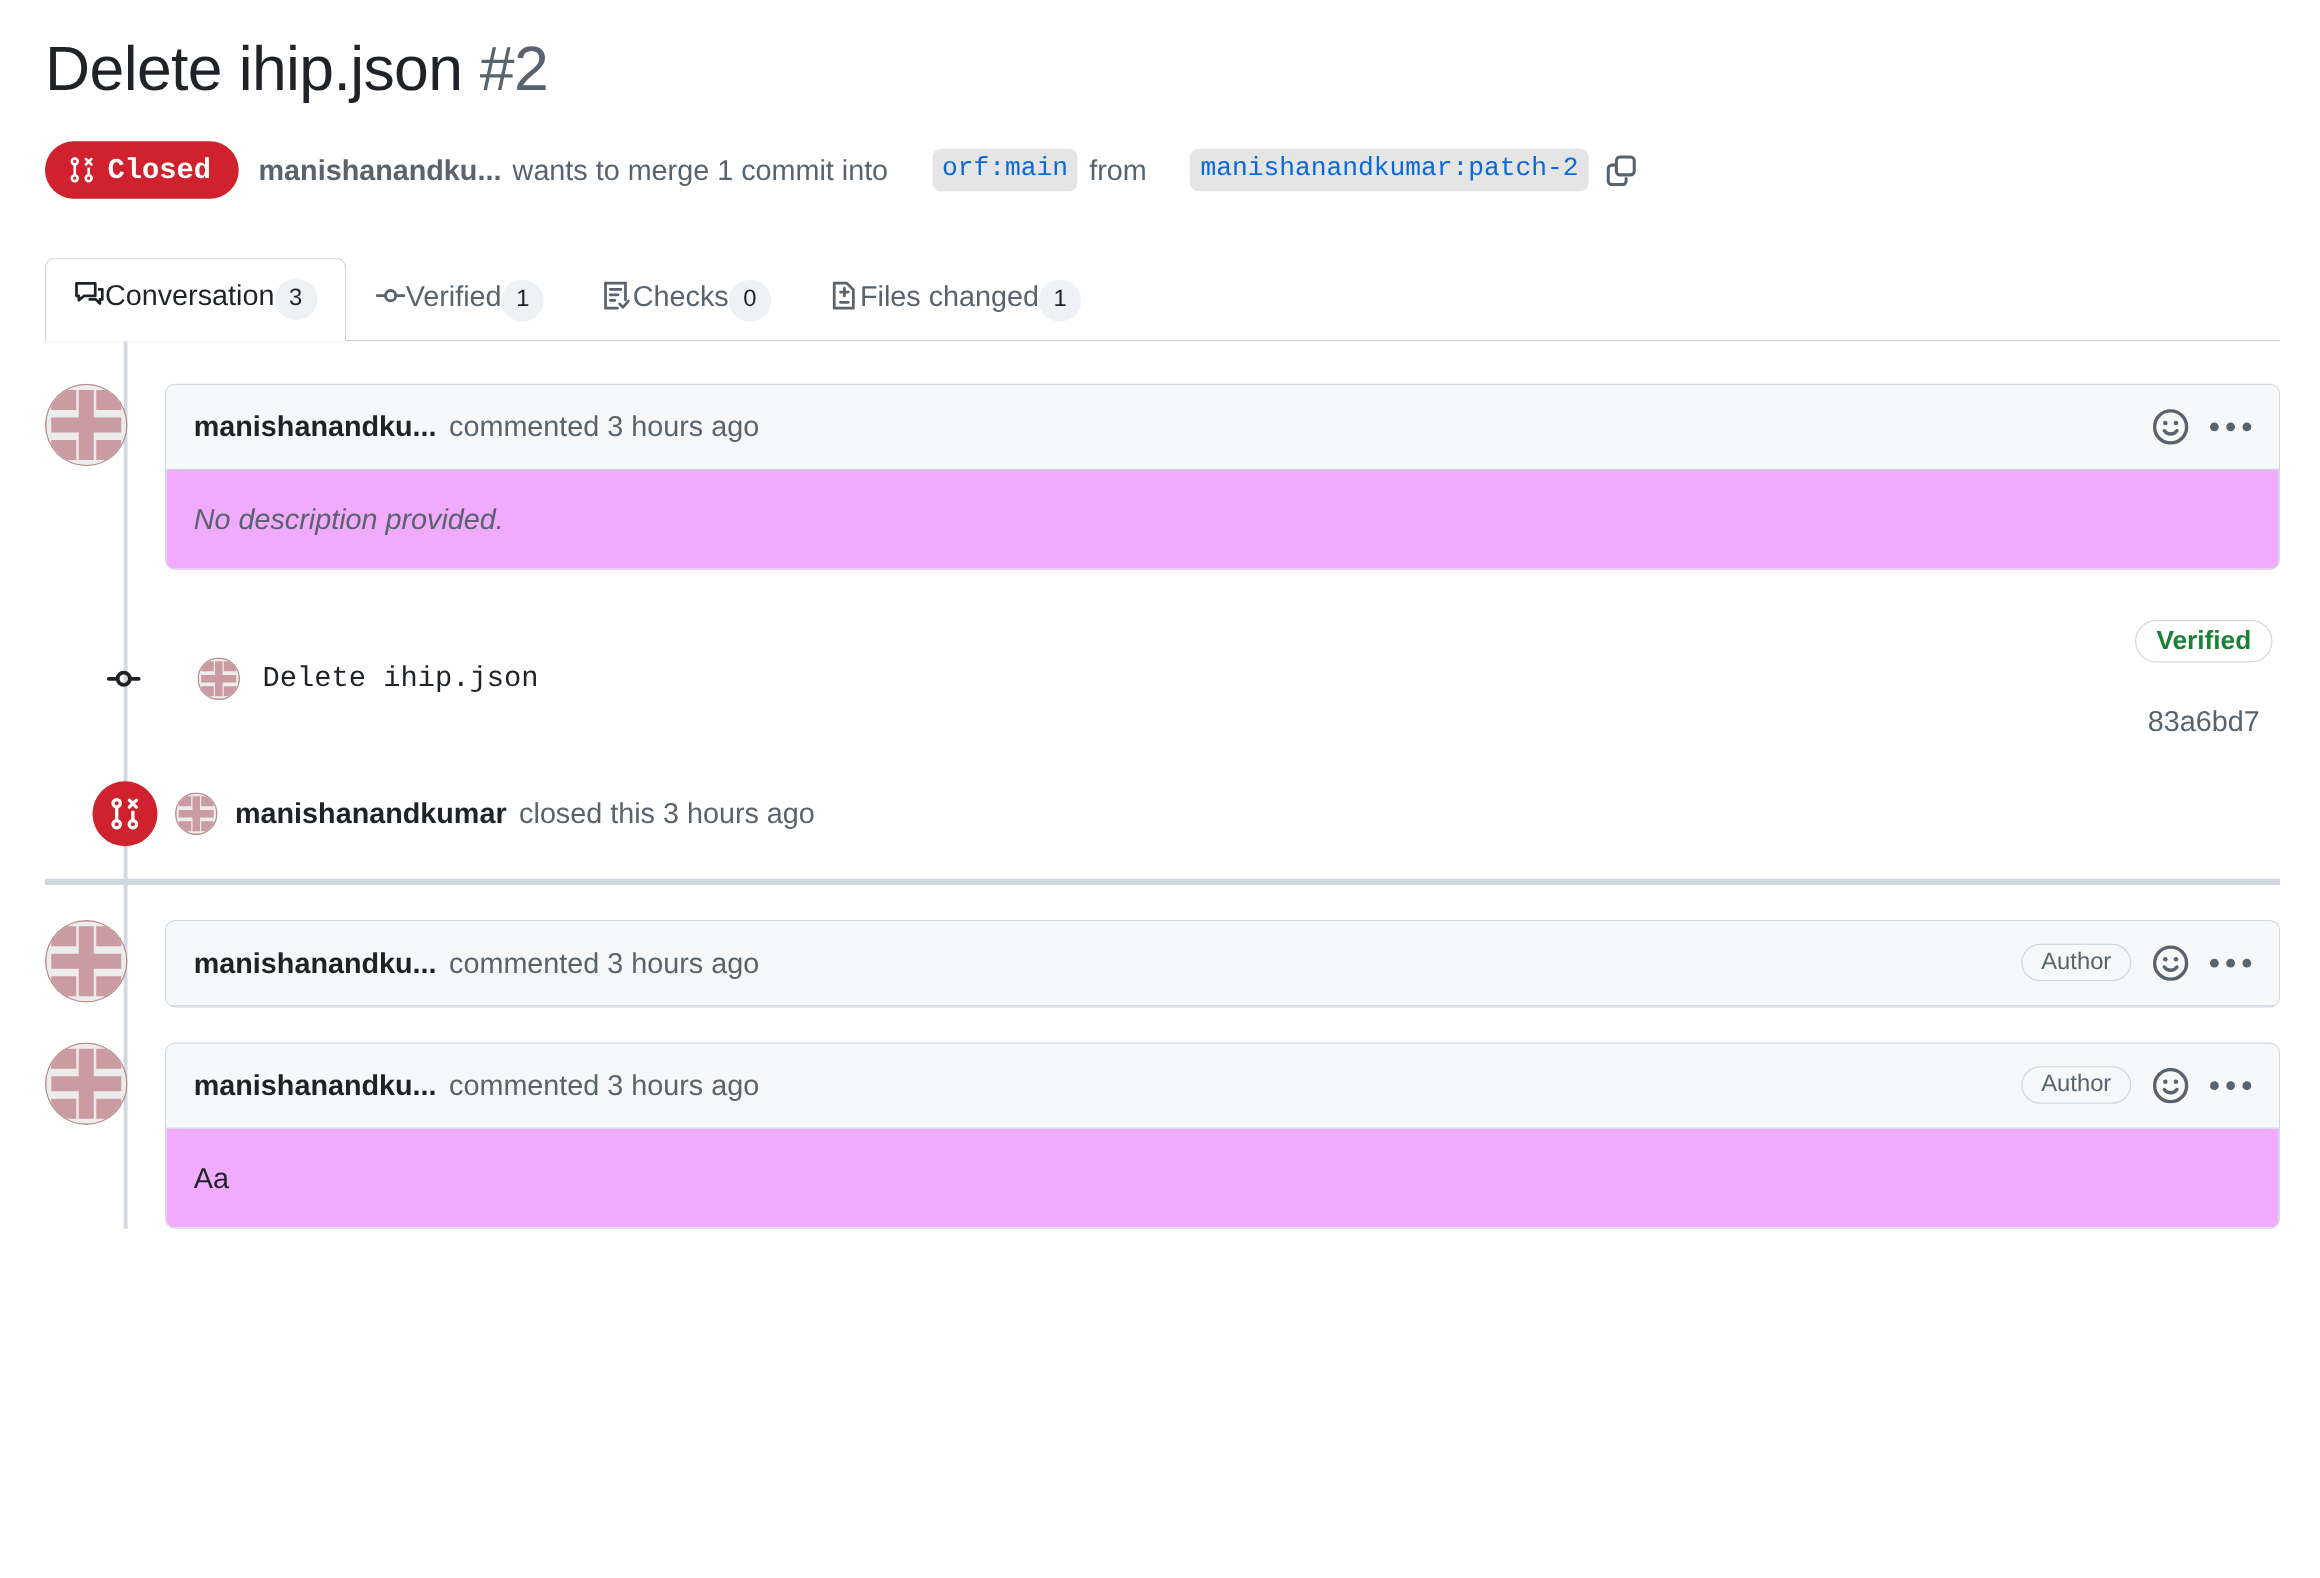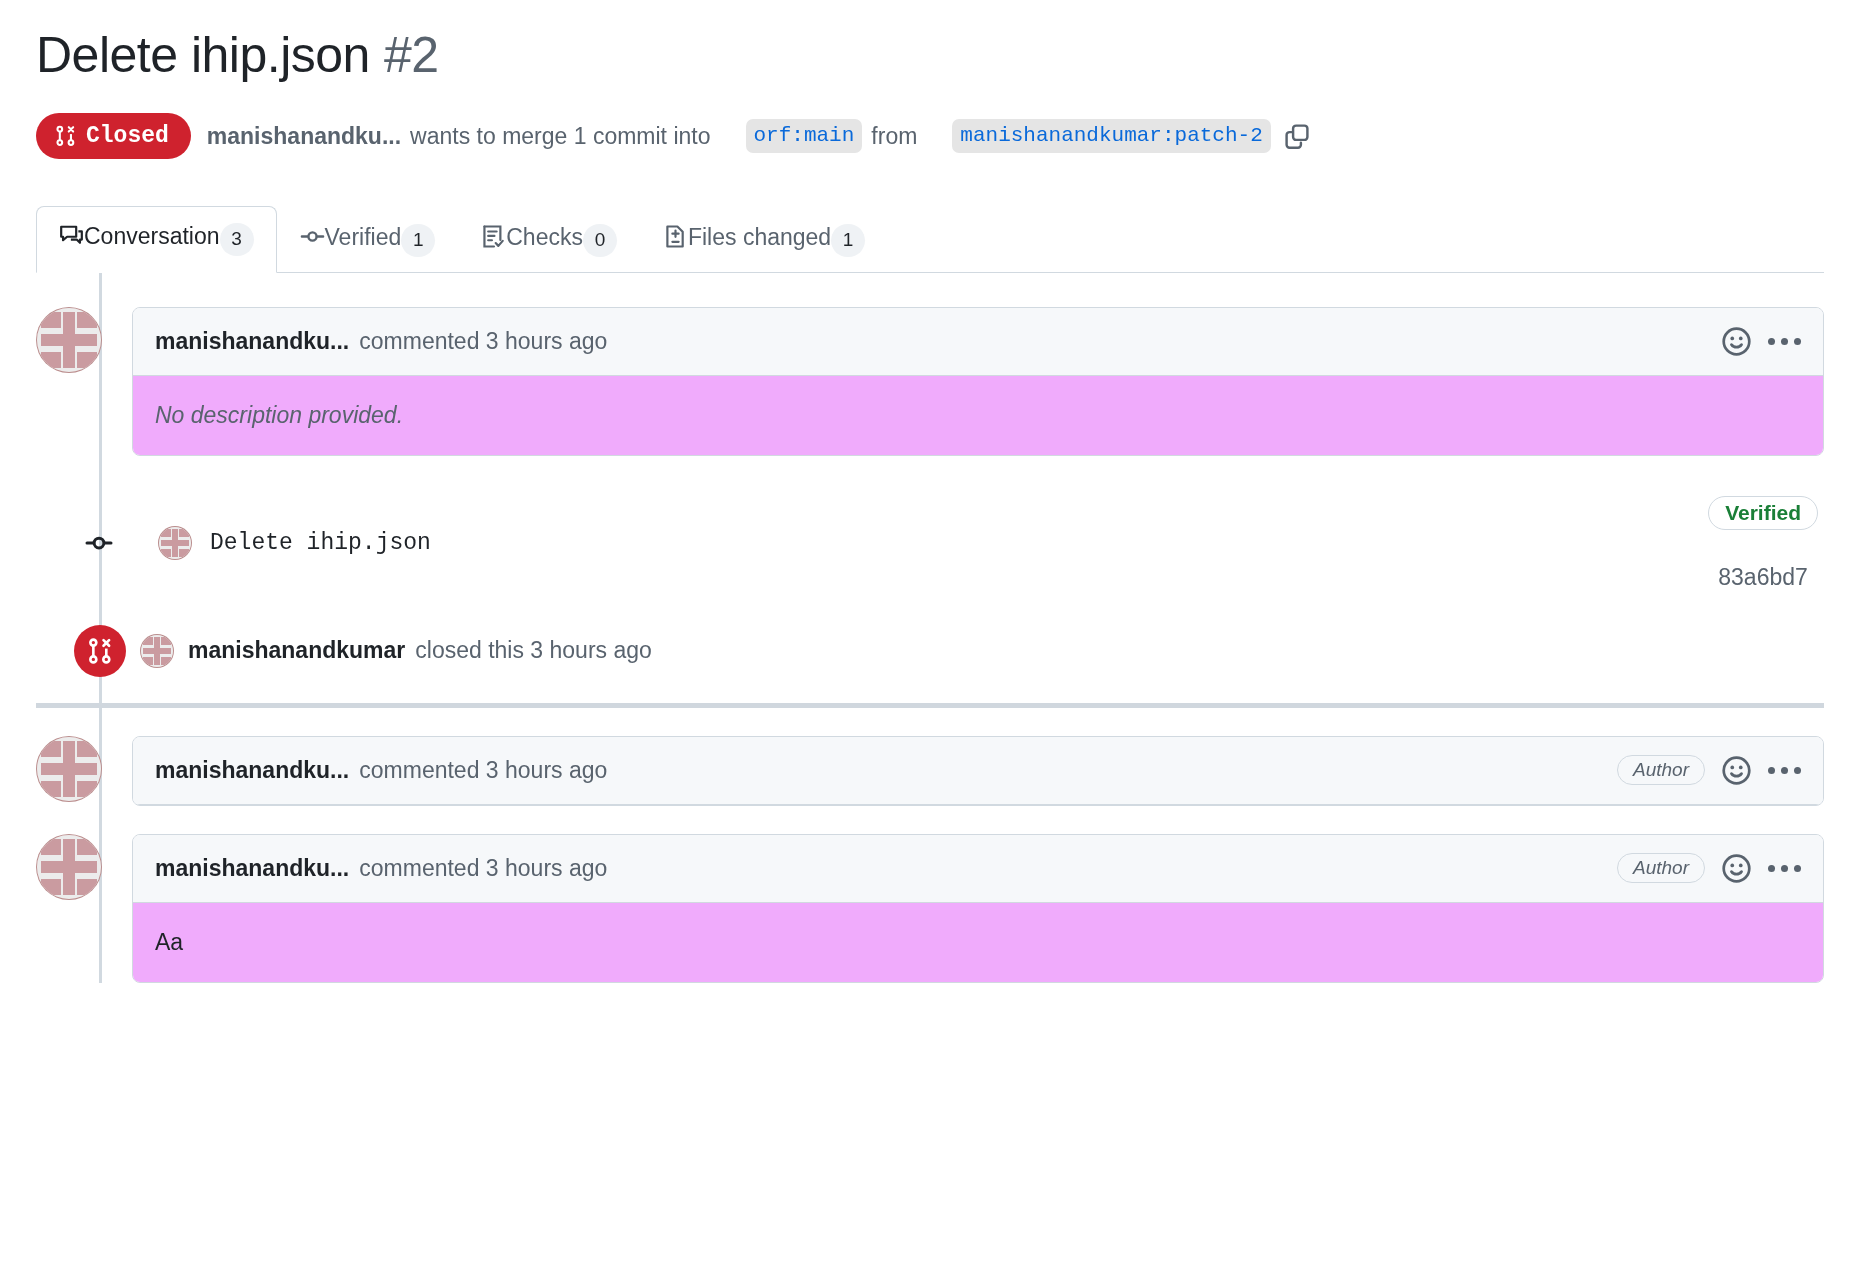--- a/index.html
+++ b/index.html
@@ -91,21 +91,21 @@
   }
   .comment-head {
     background:#f6f8fa; border-bottom:1px solid #d1d9e0;
     padding:18px 22px; display:flex; align-items:center; gap:10px;
     font-size:23px; color:#59636e;
   }
   .comment-head .author { color:#1f2328; font-weight:700; }
   .head-actions { margin-left:auto; display:flex; align-items:center; gap:16px; }
   .author-badge {
     border:1px solid #d1d9e0; color:#59636e;
-    border-radius:999px; padding:3px 15px; font-size:19px;font-style:italic;
+    border-radius:999px; padding:3px 15px; font-size:19px;
   }
   .icon-btn { display:flex; align-items:center; justify-content:center; cursor:pointer; color:#59636e; }
   .kebab { display:flex; gap:6px; align-items:center; cursor:pointer; }
   .kebab i { width:7px; height:7px; border-radius:50%; background:#59636e; display:block; }
   .comment-body { padding:26px 22px; font-size:23px; color:#1f2328; background:#f0abfc; }
   .comment-body.muted { color:#59636e; font-style:italic; }
 
   
   .commit-row {
     position:relative; z-index:1;

